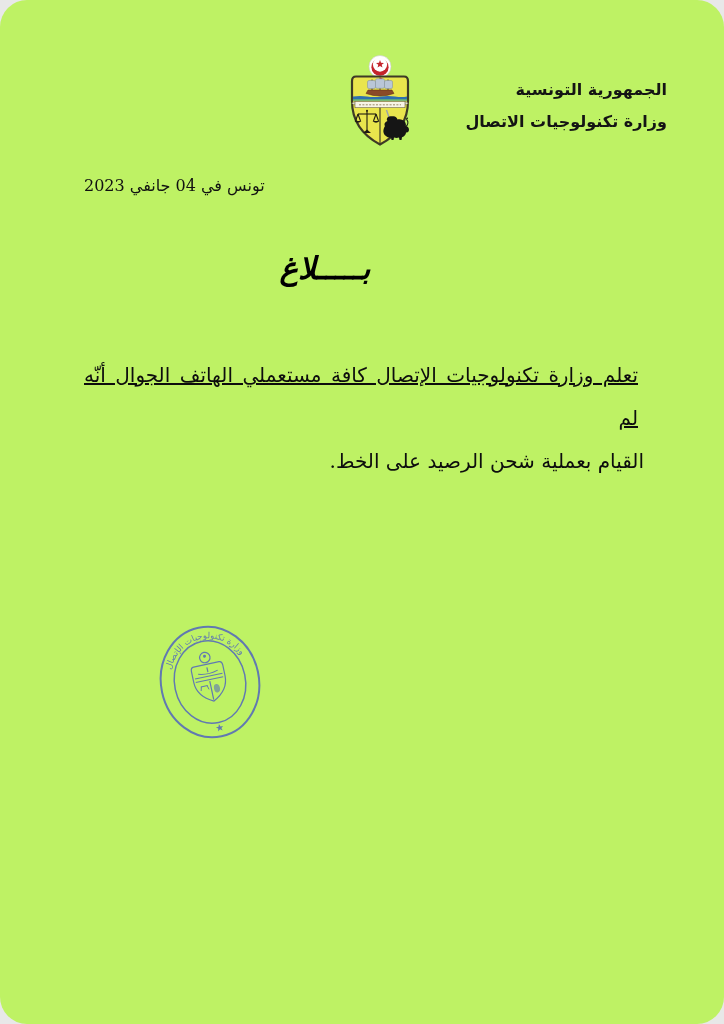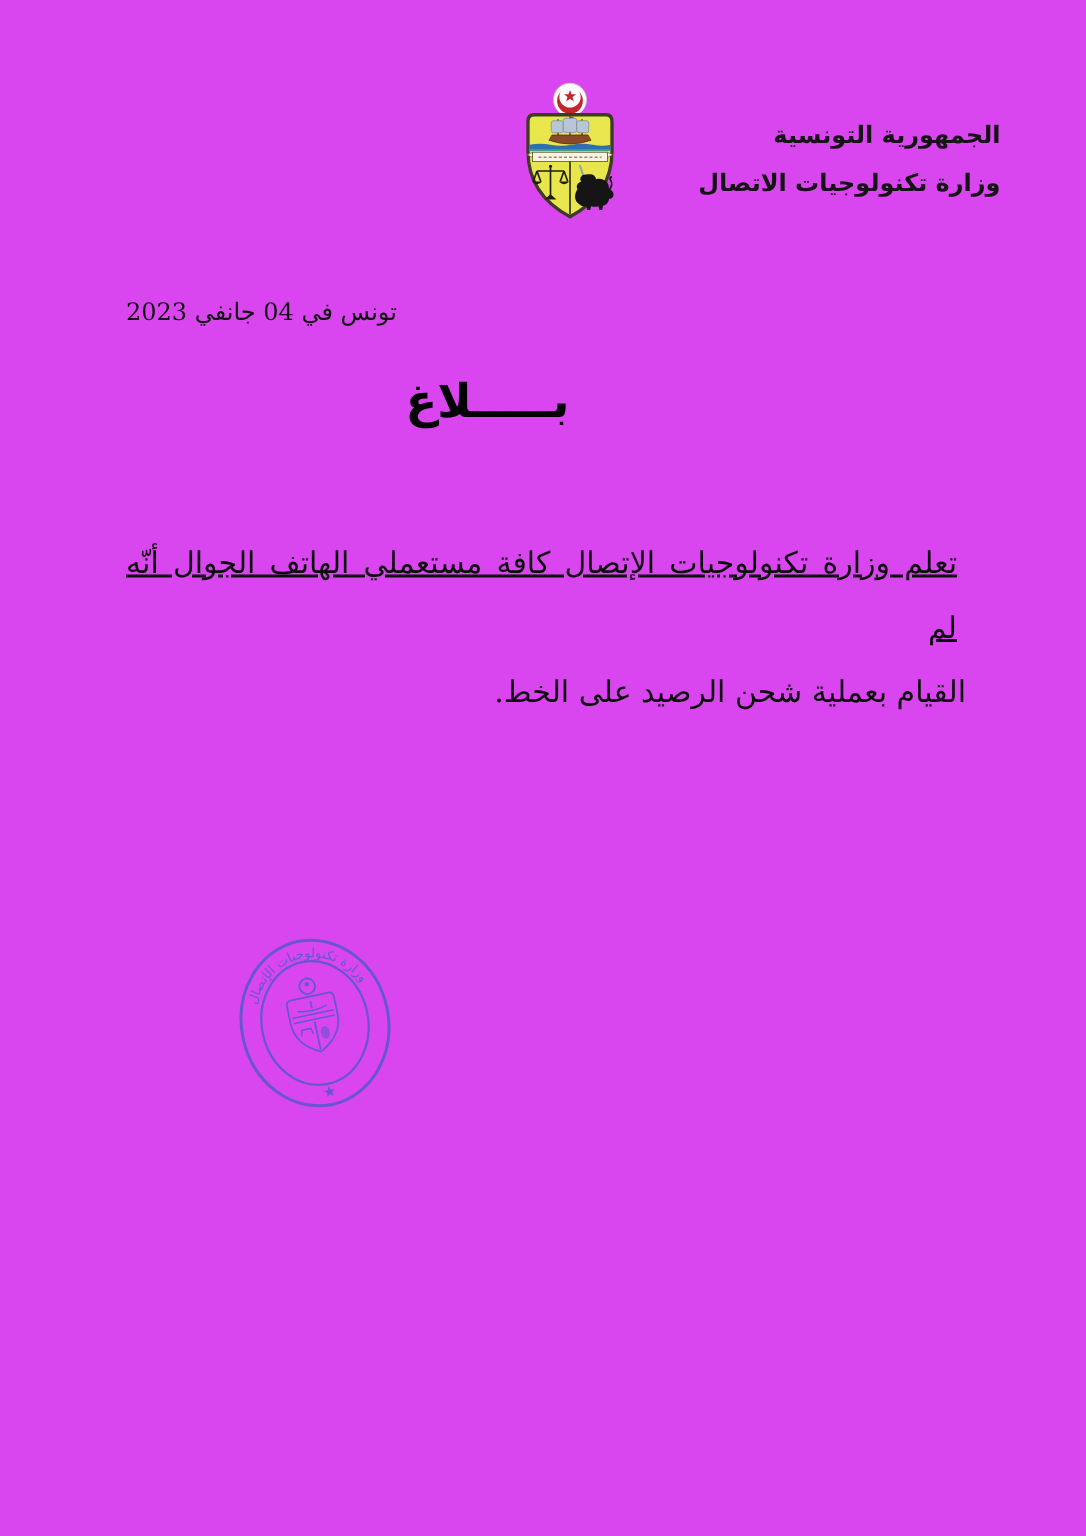--- a/index.html
+++ b/index.html
@@ -1,45 +1,46 @@
 <!DOCTYPE html>
 <html lang="ar"><head>
 <meta charset="utf-8">
 <style>
   html,body{margin:0;padding:0;background:#e8e8e8;}
   .page{
     position:relative;
     width:724px;height:1024px;
-    background:#d946ef;
+    background:#bef264;
     overflow:hidden;
     font-family:"DejaVu Serif","DejaVu Sans",sans-serif;
     color:#1a1a1a;
     margin:0 auto;
+    border-radius:27px;
   }
   
   .header-block{
     position:absolute;top:74px;right:57px;
     direction:rtl;text-align:right;
     font-size:16px;font-weight:bold;
     line-height:32px;
     color:#141414;
   }
   
   .emblem{position:absolute;left:348px;top:54px;width:64px;height:93px;}
   
   .dateline{
-    position:absolute;left:84px;top:198px;
+    position:absolute;left:84px;top:176px;
     direction:rtl;
     font-size:16px;color:#111;
   }
   
   .title{
     position:absolute;left:0;top:250px;width:650px;
     text-align:center;direction:rtl;
-    font-size:31px;font-weight:bold;color:#000;
+    font-size:31px;font-weight:bold;color:#000;font-style:italic;
   }
   
   .body-text{
     position:absolute;left:84px;top:354px;width:560px;
     direction:rtl;
     font-size:20px;line-height:43px;color:#0d0d0d;
   }
   .body-line{
     text-align:justify;
     text-align-last:justify;

